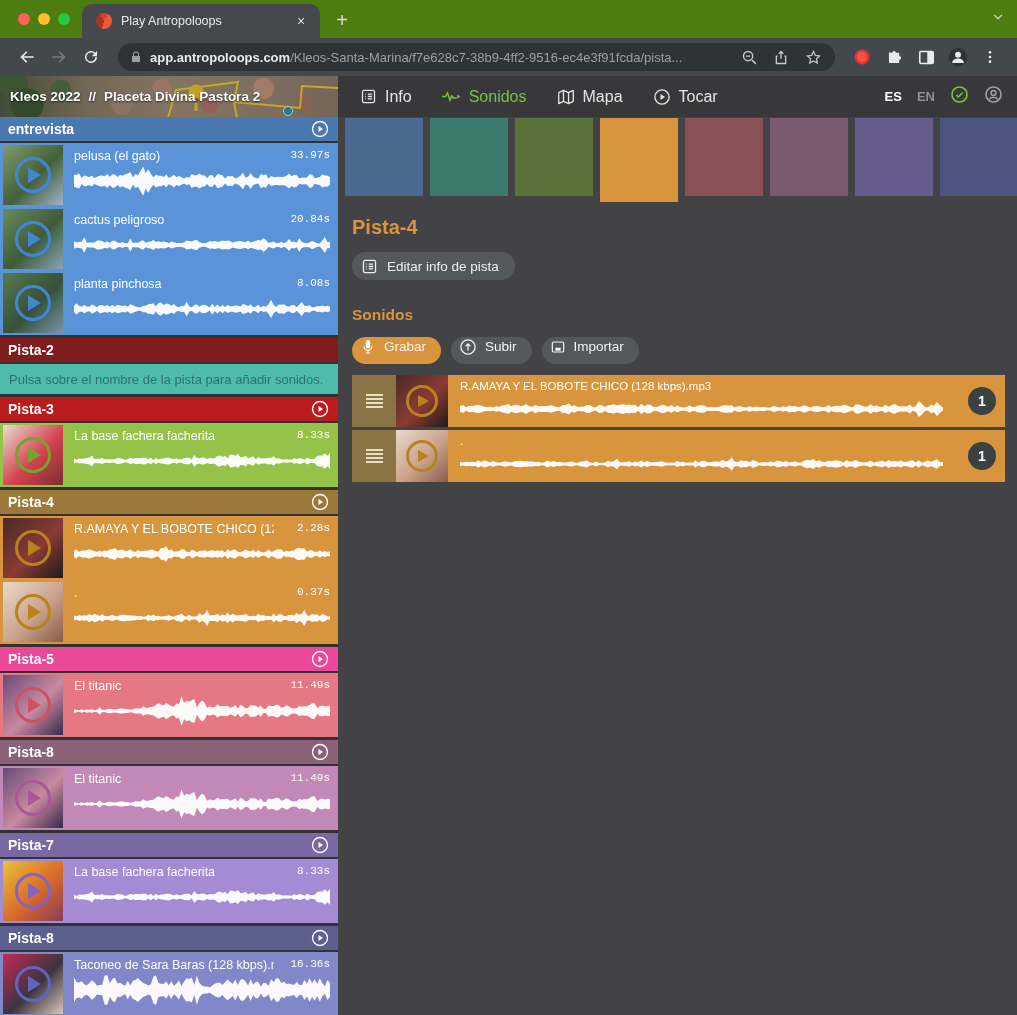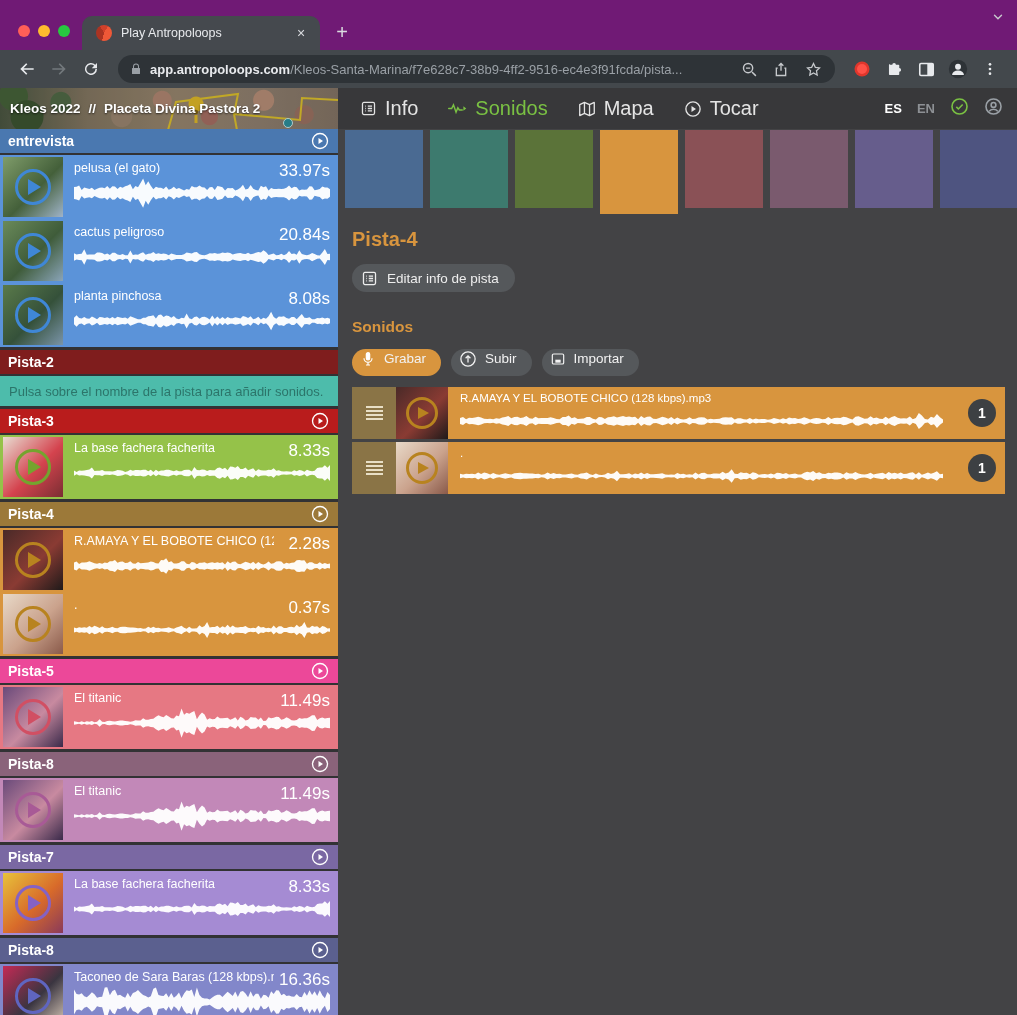--- a/index.html
+++ b/index.html
@@ -1,20 +1,20 @@
 <!DOCTYPE html>
 <html><head>
 <meta charset="utf-8">
 <style>
   * { margin:0; padding:0; box-sizing:border-box; }
   html,body { width:1017px; height:1015px; overflow:hidden; background:#323234;
     font-family:"Liberation Sans", sans-serif; -webkit-font-smoothing:antialiased; }
 
   
-  .tabstrip { height:50px; background:#701a75; display:flex; align-items:flex-end; position:relative; }
+  .tabstrip { height:38px; background:#4d7c0f; display:flex; align-items:flex-end; position:relative; }
   .traffic { display:flex; gap:8px; align-items:center; height:38px; padding:0 12px 0 18px; }
   .light { width:12px; height:12px; border-radius:50%; }
   .tab { width:238px; height:34px; background:#45494e; border-radius:10px 10px 0 0;
     display:flex; align-items:center; padding:0 10px 0 14px; gap:9px; }
   .favicon { width:16px; height:16px; border-radius:50%; flex:none;
     background:conic-gradient(from 30deg, #ee5837 0 165deg, #aa3322 165deg 300deg, #d0402a 300deg 360deg); }
   .tab-title { color:#e8eaed; font-size:12.5px; flex:1; white-space:nowrap; overflow:hidden; }
   .tab-close { color:#dadce0; font-size:14px; width:18px; height:18px; line-height:18px; text-align:center; border-radius:50%; }
   .newtab { color:#dadce0; font-size:20px; font-weight:400; width:28px; height:28px; line-height:26px; text-align:center; margin:0 0 3px 8px; }
   .tab-chevron { position:absolute; right:12px; top:10px; color:#c8cbce; }
@@ -40,21 +40,21 @@
       radial-gradient(circle at 78% 30%, #c89a80 0 10px, transparent 11px),
       radial-gradient(circle at 90% 65%, #a87a68 0 9px, transparent 10px),
       radial-gradient(circle at 36% 70%, #a89078 0 10px, transparent 11px),
       linear-gradient(90deg, #4f5c45, #8f8068 26%, #a59176 52%, #9c8a78 76%, #8f7d6c);
     display:flex; align-items:center; }
   .site-photo::after { content:""; position:absolute; inset:0; background:rgba(20,20,20,.22); }
   .photo-svg { position:absolute; inset:0; }
   .breadcrumb { position:relative; z-index:2; display:flex; align-items:baseline; gap:8px; padding-left:10px;
     color:#fff; font-size:13.5px; font-weight:bold; text-shadow:0 1px 2px rgba(0,0,0,.65); white-space:nowrap; }
   .appnav { display:flex; align-items:center; margin-left:360px; gap:30px; }
-  .navitem { display:flex; align-items:center; gap:8px; color:#e4e4e4; font-size:20px; }
+  .navitem { display:flex; align-items:center; gap:8px; color:#e4e4e4; font-size:16px; }
   .navitem.active { color:#7ac143; }
   .appbar-right { margin-left:auto; display:flex; align-items:center; gap:15px; padding-right:14px; }
   .lang-es { color:#fff; font-size:13px; font-weight:bold; }
   .lang-en { color:#8d9094; font-size:13px; font-weight:bold; }
 
   
   .content { display:flex; height:898px; }
   .sidebar { width:338px; flex:none; background:#323234; overflow:hidden; }
   .main { flex:1; background:#434345; overflow:hidden; }
 
@@ -63,21 +63,21 @@
   .track-header { height:24px; display:flex; align-items:center; padding:0 8px; margin-bottom:2px; }
   .track-name { color:#fff; font-size:14px; font-weight:bold; flex:1; }
   .hdr-play { width:20px; height:20px; flex:none; }
   .track-empty { height:30px; display:flex; align-items:center; padding:0 9px; font-size:13px; }
   .sound-item { height:64px; display:flex; position:relative; }
   .sthumb { width:60px; height:60px; margin:2px 0 0 3px; flex:none; position:relative; }
   .pl-ring { position:absolute; border-radius:50%; display:flex; align-items:center; justify-content:center; }
   .pl-tri { width:0; height:0; }
   .sbody { flex:1; position:relative; min-width:0; }
   .stitle { position:absolute; left:11px; top:6px; right:64px; color:#fff; font-size:12.5px; white-space:nowrap; overflow:hidden; }
-  .sdur { position:absolute; right:8px; top:6px; color:#fff; font-size:17px; }
+  .sdur { position:absolute; right:8px; top:6px; color:#fff; font-size:11px;font-family:Liberation Mono, monospace; }
   .swave { position:absolute; left:11px; right:8px; top:23px; height:30px; }
   .swave svg, .rwave svg { width:100%; height:100%; display:block; }
 
   
   .tiles { display:flex; gap:7px; padding:1px 0 0 7px; align-items:flex-start; height:85px; }
   .tile { width:78px; height:78px; flex:none; }
   .tile.sel { height:84px; }
   .main-title { margin:14px 0 0 14px; font-size:20px; font-weight:bold; color:#d8953e; }
   .edit-btn { margin:13px 0 0 14px; height:28px; background:#55585b; border-radius:14px;
     display:inline-flex; align-items:center; gap:9px; padding:0 16px 0 9px; color:#eee; font-size:13.5px; }

